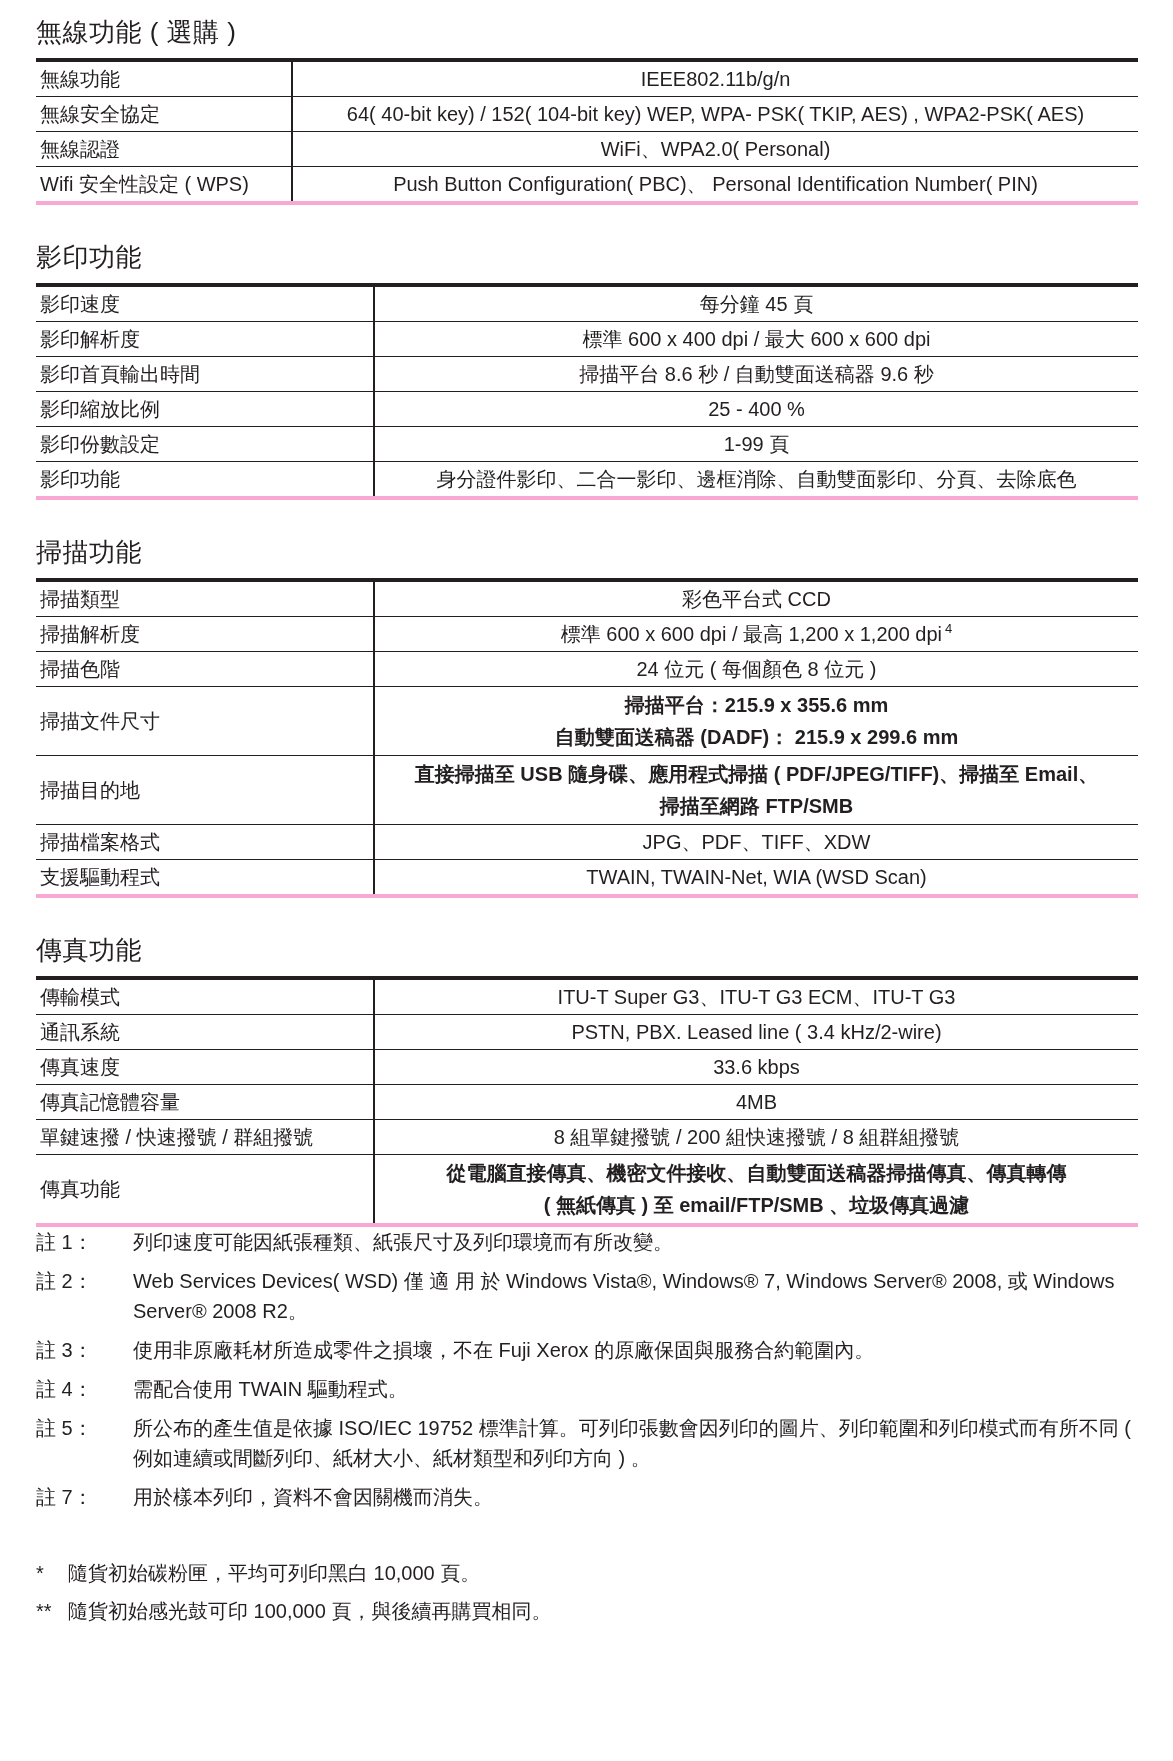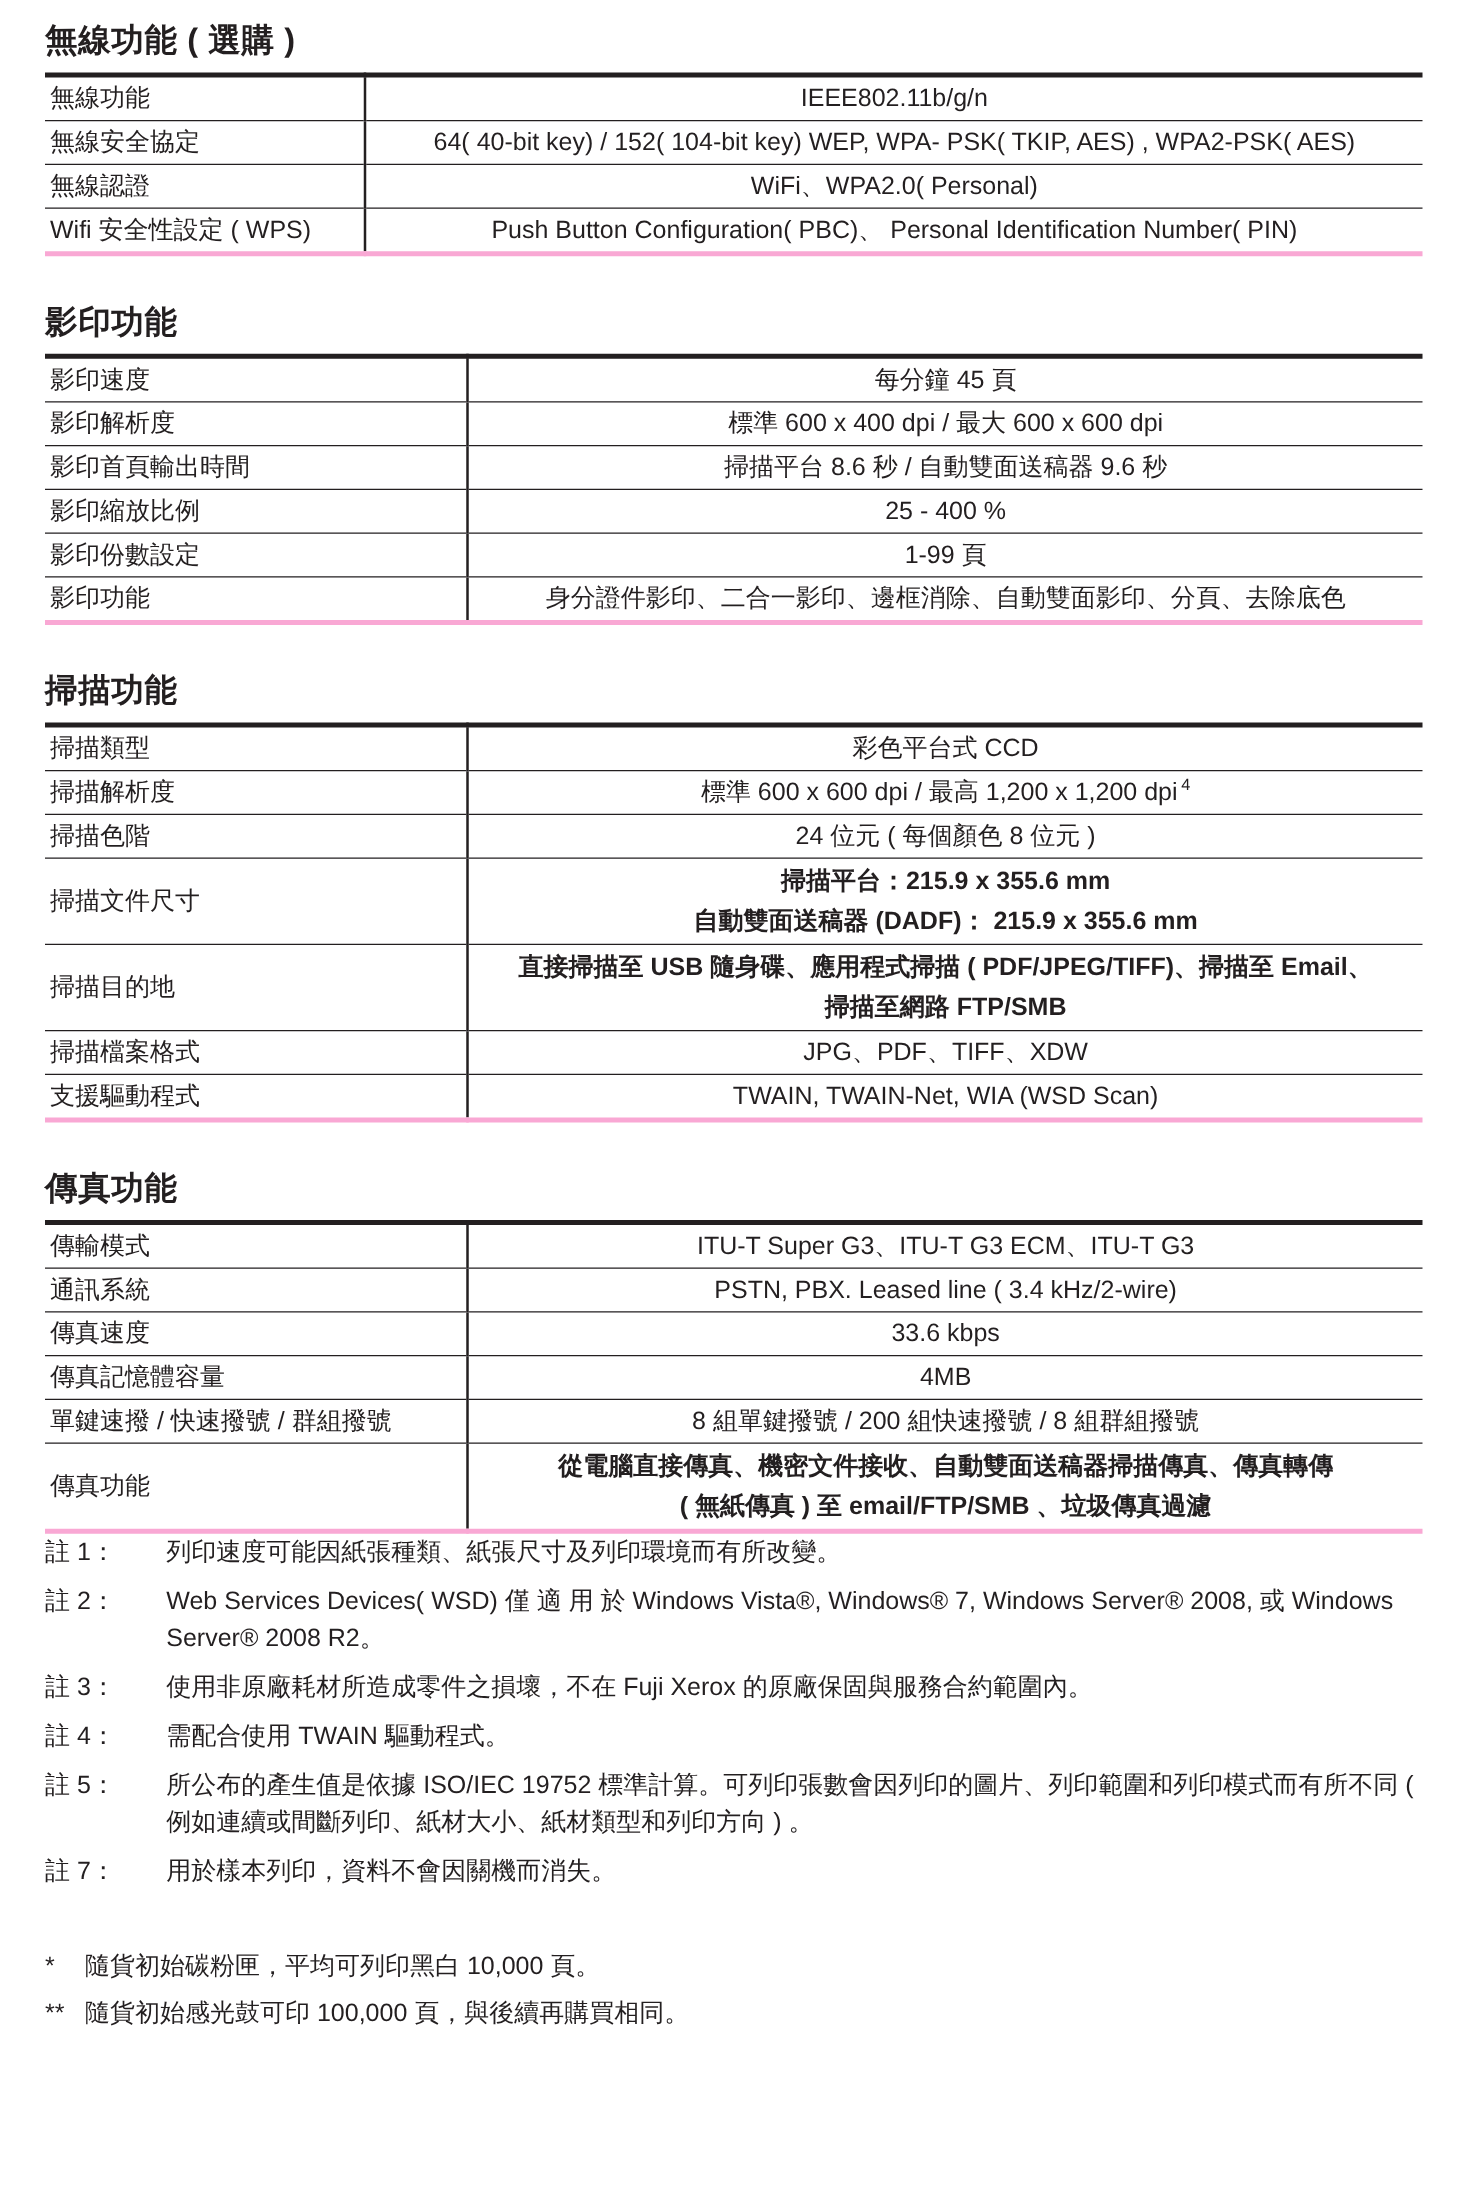--- a/index.html
+++ b/index.html
@@ -11,21 +11,21 @@
     font-family: "Liberation Sans", "DejaVu Sans", sans-serif;
     -webkit-font-smoothing: antialiased;
   }
   .page {
     box-sizing: border-box;
     width: 1173px;
     padding: 16px 35px 0 36px;
   }
   .sec-title {
     font-size: 26px;
-    font-weight: 700;
+    font-weight: 400;
     letter-spacing: 0.5px;
     margin: 0 0 10px 0;
     line-height: 32px;
   }
   .spec-section + .spec-section .sec-title { margin-top: 36px; }
   table.spec-table {
     width: 100%;
     table-layout: fixed;
     border-collapse: collapse;
     border-top: 4px solid #231f20;
@@ -174,21 +174,21 @@
           <td class="val"><span>標準 600 x 600 dpi / 最高 1,200 x 1,200 dpi</span><sup class="note-ref">4</sup></td>
         </tr>
         <tr>
           <td class="lbl">掃描色階</td>
           <td class="val">24 位元 ( 每個顏色 8 位元 )</td>
         </tr>
         <tr>
           <td class="lbl">掃描文件尺寸</td>
           <td class="val">
             <div class="vline">掃描平台：215.9 x 355.6 mm</div>
-            <div class="vline">自動雙面送稿器 (DADF)： 215.9 x 355.6 mm</div>
+            <div class="vline">自動雙面送稿器 (DADF)： 215.9 x 299.6 mm</div>
           </td>
         </tr>
         <tr>
           <td class="lbl">掃描目的地</td>
           <td class="val">
             <div class="vline">直接掃描至 USB 隨身碟、應用程式掃描 ( PDF/JPEG/TIFF)、掃描至 Email、</div>
             <div class="vline">掃描至網路 FTP/SMB</div>
           </td>
         </tr>
         <tr>

